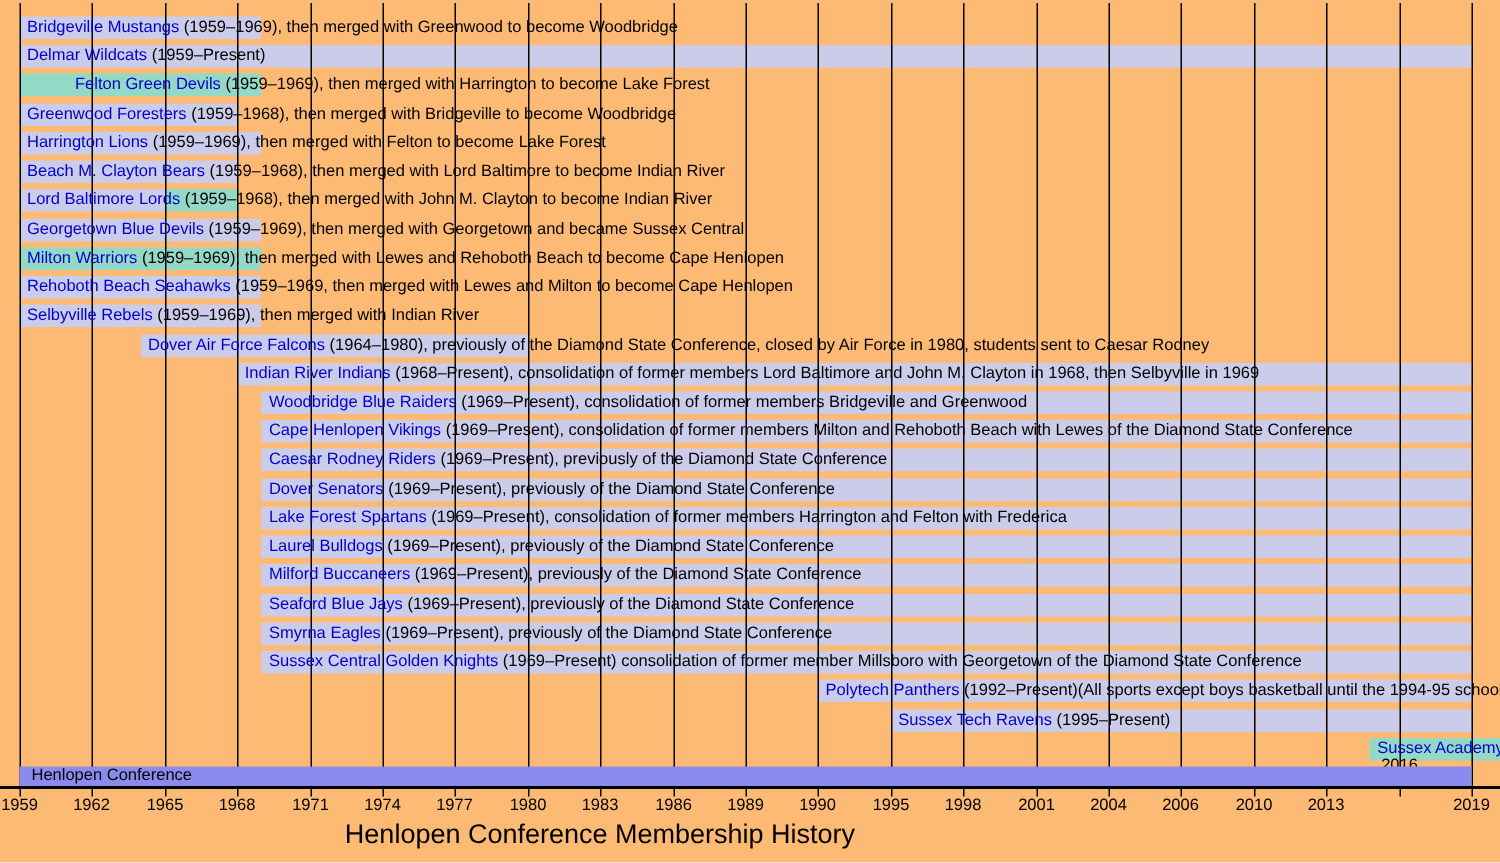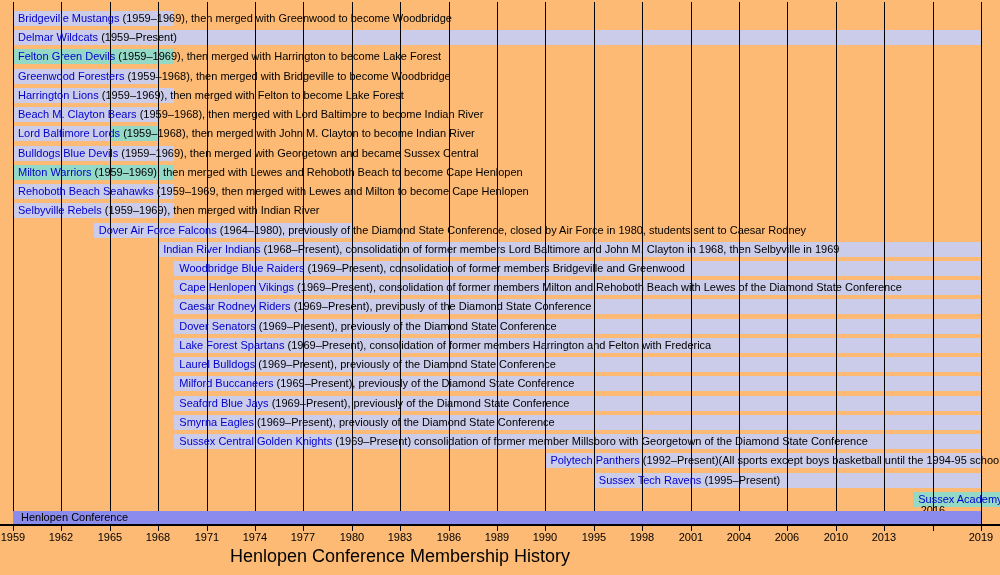--- a/index.html
+++ b/index.html
@@ -56,32 +56,32 @@
       <div class="gridline" style="left: 884px; top: 2px; height: 522px; background: rgb(0, 0, 0);"></div>
       <div class="gridline" style="left: 933px; top: 2px; height: 522px; background: rgb(0, 0, 0);"></div>
       <div class="gridline" style="left: 981px; top: 2px; height: 522px; background: rgb(0, 0, 0);"></div>
     </div>
   <div id="rows">
       <div class="bar-seg" style="left: 13px; width: 161.3px; top: 11px; background: rgb(203, 203, 234);"></div>
       <div class="row-label" style="left: 18px; top: 11px;"><span class="team-link" style="color: rgb(0, 0, 204);">Bridgeville Mustangs</span><span> (1959–1969), then merged with Greenwood to become Woodbridge</span></div>
       <div class="bar-seg" style="left: 13px; width: 968px; top: 30px; background: rgb(203, 203, 234);"></div>
       <div class="row-label" style="left: 18px; top: 30px;"><span class="team-link" style="color: rgb(0, 0, 204);">Delmar Wildcats</span><span> (1959–Present)</span></div>
       <div class="bar-seg" style="left: 13px; width: 161.3px; top: 49px; background: rgb(148, 217, 198);"></div>
-      <div class="row-label" style="left: 18px; top: 49px;"><span class="team-link" style="color: rgb(0, 0, 204);">Felton Green Devils</span><span> (1959–1969), then merged with Harrington to become Lake Forest</span></div>
+      <div class="row-label" style="left: 18px; top: 49px;"><span class="team-link" style="color: rgb(0, 0, 204); margin-left: 32px;">Felton Green Devils</span><span> (1959–1969), then merged with Harrington to become Lake Forest</span></div>
       <div class="bar-seg" style="left: 13px; width: 145.2px; top: 69px; background: rgb(203, 203, 234);"></div>
       <div class="row-label" style="left: 18px; top: 69px;"><span class="team-link" style="color: rgb(0, 0, 204);">Greenwood Foresters</span><span> (1959–1968), then merged with Bridgeville to become Woodbridge</span></div>
       <div class="bar-seg" style="left: 13px; width: 161.3px; top: 88px; background: rgb(203, 203, 234);"></div>
       <div class="row-label" style="left: 18px; top: 88px;"><span class="team-link" style="color: rgb(0, 0, 204);">Harrington Lions</span><span> (1959–1969), then merged with Felton to become Lake Forest</span></div>
       <div class="bar-seg" style="left: 13px; width: 145.2px; top: 107px; background: rgb(203, 203, 234);"></div>
       <div class="row-label" style="left: 18px; top: 107px;"><span class="team-link" style="color: rgb(0, 0, 204);">Beach M. Clayton Bears</span><span> (1959–1968), then merged with Lord Baltimore to become Indian River</span></div>
       <div class="bar-seg" style="left: 13px; width: 96.8px; top: 126px; background: rgb(203, 203, 234);"></div>
       <div class="bar-seg" style="left: 109.8px; width: 48.4px; top: 126px; background: rgb(148, 217, 198);"></div>
       <div class="row-label" style="left: 18px; top: 126px;"><span class="team-link" style="color: rgb(0, 0, 204);">Lord Baltimore Lords</span><span> (1959–1968), then merged with John M. Clayton to become Indian River</span></div>
       <div class="bar-seg" style="left: 13px; width: 161.3px; top: 146px; background: rgb(203, 203, 234);"></div>
-      <div class="row-label" style="left: 18px; top: 146px;"><span class="team-link" style="color: rgb(0, 0, 204);">Bulldogs Blue Devils</span><span> (1959–1969), then merged with Georgetown and became Sussex Central</span></div>
+      <div class="row-label" style="left: 18px; top: 146px;"><span class="team-link" style="color: rgb(0, 0, 204);">Georgetown Blue Devils</span><span> (1959–1969), then merged with Georgetown and became Sussex Central</span></div>
       <div class="bar-seg" style="left: 13px; width: 161.3px; top: 165px; background: rgb(148, 217, 198);"></div>
       <div class="row-label" style="left: 18px; top: 165px;"><span class="team-link" style="color: rgb(0, 0, 204); text-align: right;">Milton Warriors</span><span> (1959–1969), then merged with Lewes and Rehoboth Beach to become Cape Henlopen</span></div>
       <div class="bar-seg" style="left: 13px; width: 161.3px; top: 184px; background: rgb(203, 203, 234);"></div>
       <div class="row-label" style="left: 18px; top: 184px;"><span class="team-link" style="color: rgb(0, 0, 204);">Rehoboth Beach Seahawks</span><span> (1959–1969, then merged with Lewes and Milton to become Cape Henlopen</span></div>
       <div class="bar-seg" style="left: 13px; width: 161.3px; top: 203px; background: rgb(203, 203, 234);"></div>
       <div class="row-label" style="left: 18px; top: 203px;"><span class="team-link" style="color: rgb(0, 0, 204);">Selbyville Rebels</span><span> (1959–1969), then merged with Indian River</span></div>
       <div class="bar-seg" style="left: 93.7px; width: 258.1px; top: 223px; background: rgb(203, 203, 234);"></div>
       <div class="row-label" style="left: 98.7px; top: 223px;"><span class="team-link" style="color: rgb(0, 0, 204);">Dover Air Force Falcons</span><span> (1964–1980), previously of the Diamond State Conference, closed by Air Force in 1980, students sent to Caesar Rodney</span></div>
       <div class="bar-seg" style="left: 158.2px; width: 822.8px; top: 242px; background: rgb(203, 203, 234);"></div>
       <div class="row-label" style="left: 163.2px; top: 242px;"><span class="team-link" style="color: rgb(0, 0, 204);">Indian River Indians</span><span> (1968–Present), consolidation of former members Lord Baltimore and John M. Clayton in 1968, then Selbyville in 1969</span></div>

